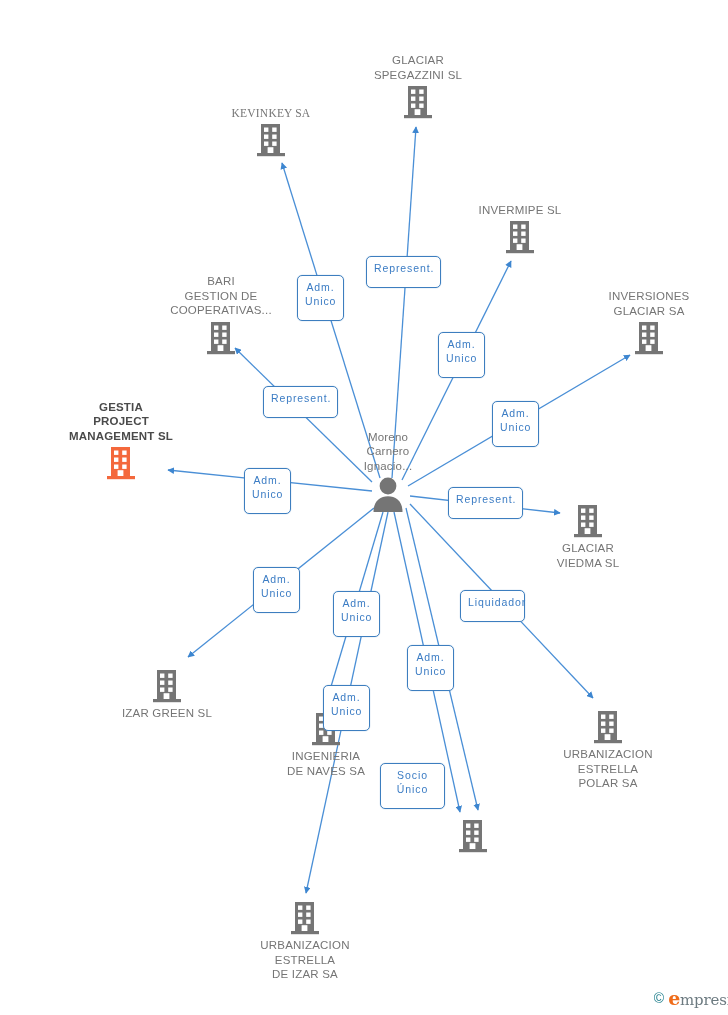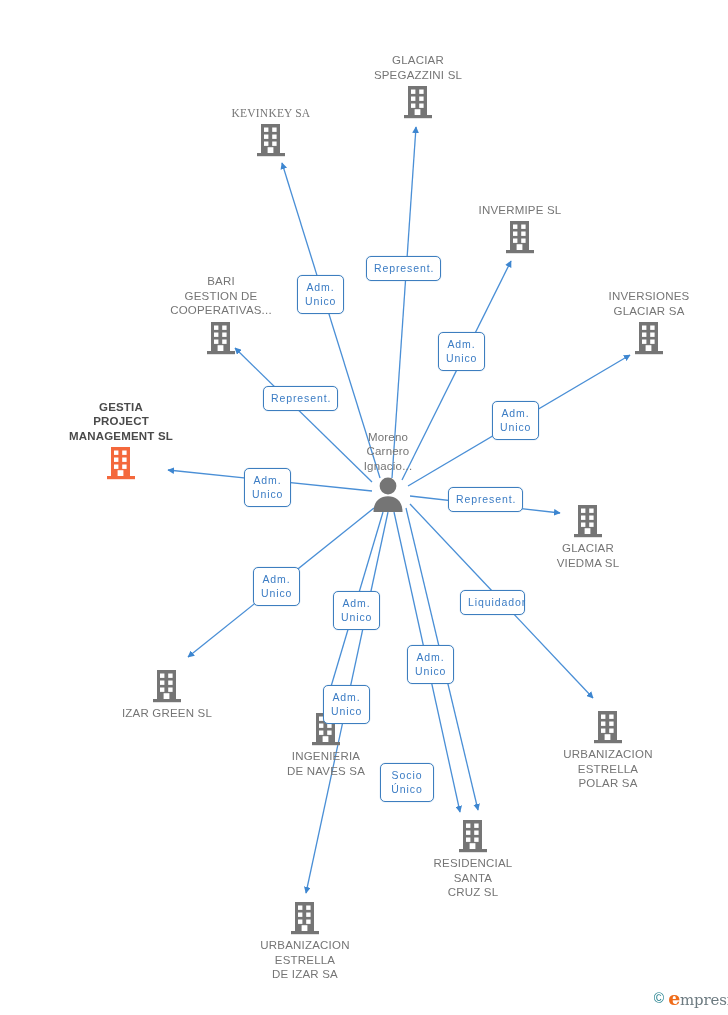--- a/index.html
+++ b/index.html
@@ -57,21 +57,21 @@
   .rel {
     position: absolute;
     box-sizing: border-box;
     background: #ffffff;
     border: 1.4px solid #3d7ebf;
     border-radius: 5px;
     color: #3b7cc4;
     font-size: 10.5px;
     line-height: 14px;
     letter-spacing: 0.9px;
-    padding: 4px 7px 5px 7px;
+    padding: 4px 7px 12px 7px;
     text-align: center;
     white-space: pre-line;
     box-shadow: 0 0 0 0.5px rgba(61,126,191,0.15);
   }
 
   
   #watermark {
     position: absolute;
     right: 8px;
     bottom: 6px;
@@ -280,23 +280,20 @@
             <rect x="5" y="1" width="19" height="29" fill="#757575"></rect>
             <rect x="1" y="30" width="28" height="3.2" fill="#757575"></rect>
             <rect x="8" y="4.5" width="4.4" height="4.4" fill="#fff"></rect>
             <rect x="16.2" y="4.5" width="4.4" height="4.4" fill="#fff"></rect>
             <rect x="8" y="11.5" width="4.4" height="4.4" fill="#fff"></rect>
             <rect x="16.2" y="11.5" width="4.4" height="4.4" fill="#fff"></rect>
             <rect x="8" y="18.5" width="4.4" height="4.4" fill="#fff"></rect>
             <rect x="16.2" y="18.5" width="4.4" height="4.4" fill="#fff"></rect>
             <rect x="11.6" y="24.2" width="5.8" height="5.8" fill="#fff"></rect>
           </svg></span>
-        <span class="caption">RESIDENCIAL
-SANTA
-CRUZ SL</span>
       </div>
       <div class="node caption-bottom" style="left: 285px; top: 901px;">
         <span class="glyph"><svg width="30" height="34" viewBox="0 0 30 34" xmlns="http://www.w3.org/2000/svg">
             <rect x="5" y="1" width="19" height="29" fill="#757575"></rect>
             <rect x="1" y="30" width="28" height="3.2" fill="#757575"></rect>
             <rect x="8" y="4.5" width="4.4" height="4.4" fill="#fff"></rect>
             <rect x="16.2" y="4.5" width="4.4" height="4.4" fill="#fff"></rect>
             <rect x="8" y="11.5" width="4.4" height="4.4" fill="#fff"></rect>
             <rect x="16.2" y="11.5" width="4.4" height="4.4" fill="#fff"></rect>
             <rect x="8" y="18.5" width="4.4" height="4.4" fill="#fff"></rect>
@@ -331,21 +328,21 @@
       <div class="rel" style="left: 428px; top: 487px; width: 75px; min-height: 20px;">Represent.</div>
       <div class="rel" style="left: 233px; top: 567px; width: 47px; min-height: 33px;">Adm.
 Unico</div>
       <div class="rel" style="left: 440px; top: 590px; width: 65px; min-height: 20px;">Liquidador</div>
       <div class="rel" style="left: 313px; top: 591px; width: 47px; min-height: 33px;">Adm.
 Unico</div>
       <div class="rel" style="left: 387px; top: 645px; width: 47px; min-height: 33px;">Adm.
 Unico</div>
       <div class="rel" style="left: 303px; top: 685px; width: 47px; min-height: 33px;">Adm.
 Unico</div>
-      <div class="rel" style="left: 360px; top: 763px; width: 54px; min-height: 33px;">Socio
+      <div class="rel" style="left: 360px; top: 763px; width: 65px; min-height: 33px;">Socio
 Único</div>
     </div>
 
   <div id="watermark">
     <span class="copy">©</span>
     <span class="brand"><span class="e">e</span><span>mpresia</span></span>
   </div>
 
 </div>
 

